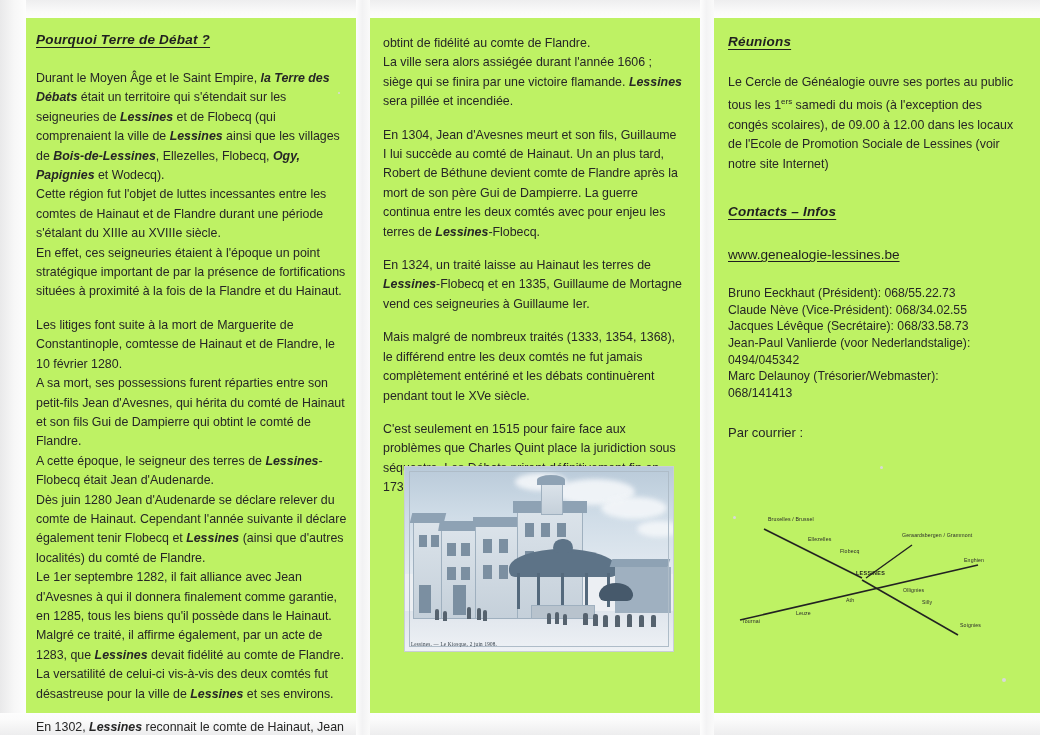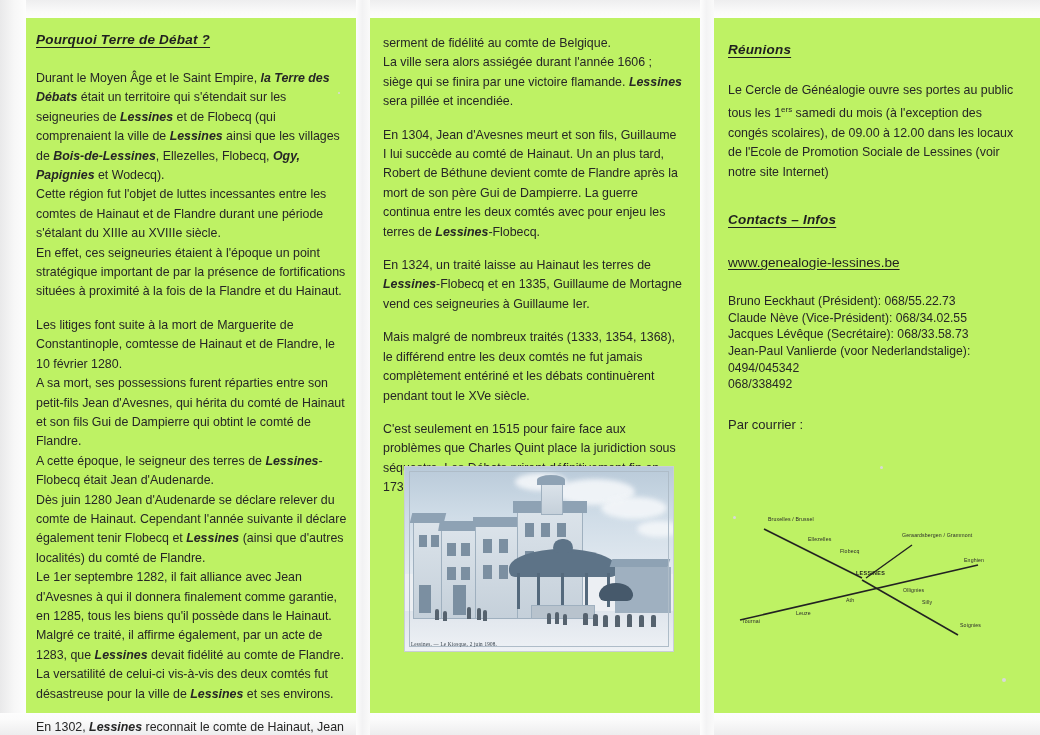--- a/index.html
+++ b/index.html
@@ -57,21 +57,21 @@
     background: linear-gradient(to right, #fdfdfd 0%, #f3f3f4 45%, #fafafa 100%);
     pointer-events: none;
   }
 
   .col {
     position: absolute;
     top: 0;
   }
   .col-1 { left: 36px;  width: 312px; }
   .col-2 { left: 383px; width: 300px; }
-  .col-3 { left: 728px; width: 292px; margin-top: 8px; }
+  .col-3 { left: 728px; width: 292px; }
 
   h2.heading {
     font-size: 13.5px;
     font-style: italic;
     font-weight: 600;
     text-decoration: underline;
     text-underline-offset: 3px;
     margin: 0;
     letter-spacing: 0.2px;
     color: #1f1f1f;
@@ -228,21 +228,21 @@
     <div style="height:22px"></div>
     <div id="col1-body">
         <p class="para"><span>Durant le Moyen Âge et le Saint Empire, </span><span class="bi">la Terre des Débats</span><span> était un territoire qui s'étendait sur les seigneuries de </span><span class="bi">Lessines</span><span> et de Flobecq (qui comprenaient la ville de </span><span class="bi">Lessines</span><span> ainsi que les villages de </span><span class="bi">Bois-de-Lessines</span><span>, Ellezelles, Flobecq, </span><span class="bi">Ogy, Papignies</span><span> et Wodecq).</span><br><span>Cette région fut l'objet de luttes incessantes entre les comtes de Hainaut et de Flandre durant une période s'étalant du XIIIe au XVIIIe siècle.</span><br><span>En effet, ces seigneuries étaient à l'époque un point stratégique important de par la présence de fortifications situées à proximité à la fois de la Flandre et du Hainaut.</span></p>
         <p class="para"><span>Les litiges font suite à la mort de Marguerite de Constantinople, comtesse de Hainaut et de Flandre, le 10 février 1280.</span><br><span>A sa mort, ses possessions furent réparties entre son petit-fils Jean d'Avesnes, qui hérita du comté de Hainaut et son fils Gui de Dampierre qui obtint le comté de Flandre.</span><br><span>A cette époque, le seigneur des terres de </span><span class="bi">Lessines</span><span>-Flobecq était Jean d'Audenarde.</span><br><span>Dès juin 1280 Jean d'Audenarde se déclare relever du comte de Hainaut. Cependant l'année suivante il déclare également tenir Flobecq et </span><span class="bi">Lessines</span><span> (ainsi que d'autres localités) du comté de Flandre.</span><br><span>Le 1er septembre 1282, il fait alliance avec Jean d'Avesnes à qui il donnera finalement comme garantie, en 1285, tous les biens qu'il possède dans le Hainaut.</span><br><span>Malgré ce traité, il affirme également, par un acte de 1283, que </span><span class="bi">Lessines</span><span> devait fidélité au comte de Flandre.</span><br><span>La versatilité de celui-ci vis-à-vis des deux comtés fut désastreuse pour la ville de </span><span class="bi">Lessines</span><span> et ses environs.</span></p>
         <p class="para tight"><span>En 1302, </span><span class="bi">Lessines</span><span> reconnait le comte de Hainaut, Jean d'Avesnes, comme souverain légitime reniant donc son</span></p>
       </div>
   </div>
 
   <div class="col col-2" style="top:34px;">
     <div id="col2-body">
-        <p class="para"><span>serment de fidélité au comte de Belgique.</span><br><span>La ville sera alors assiégée durant l'année 1606 ; siège qui se finira par une victoire flamande. </span><span class="bi">Lessines</span><span> sera pillée et incendiée.</span></p>
+        <p class="para"><span>obtint de fidélité au comte de Flandre.</span><br><span>La ville sera alors assiégée durant l'année 1606 ; siège qui se finira par une victoire flamande. </span><span class="bi">Lessines</span><span> sera pillée et incendiée.</span></p>
         <p class="para"><span>En 1304, Jean d'Avesnes meurt et son fils, Guillaume I lui succède au comté de Hainaut. Un an plus tard, Robert de Béthune devient comte de Flandre après la mort de son père Gui de Dampierre. La guerre continua entre les deux comtés avec pour enjeu les terres de </span><span class="bi">Lessines</span><span>-Flobecq.</span></p>
         <p class="para"><span>En 1324, un traité laisse au Hainaut les terres de </span><span class="bi">Lessines</span><span>-Flobecq et en 1335, Guillaume de Mortagne vend ces seigneuries à Guillaume Ier.</span></p>
         <p class="para"><span>Mais malgré de nombreux traités (1333, 1354, 1368), le différend entre les deux comtés ne fut jamais complètement entériné et les débats continuèrent pendant tout le XVe siècle.</span></p>
         <p class="para tight"><span>C'est seulement en 1515 pour faire face aux problèmes que Charles Quint place la juridiction sous séquestre. Les Débats prirent définitivement fin en 1737.</span></p>
       </div>
   </div>
 
   <div class="postcard">
     <div class="pc-sky"></div>
     <div class="cloud" style="left:150px;top:12px;width:80px;height:26px;"></div>
@@ -327,21 +327,22 @@
 
     <a class="url" href="#">www.genealogie-lessines.be</a>
 
     <div style="height:22px"></div>
     <div class="contact-list" id="contact-list">
         <div>Bruno Eeckhaut (Président): 068/55.22.73</div>
         <div>Claude Nève (Vice-Président): 068/34.02.55</div>
         <div>Jacques Lévêque (Secrétaire): 068/33.58.73</div>
         <div>Jean-Paul Vanlierde (voor Nederlandstalige):</div>
         <div>0494/045342</div>
-        <div>068/338492</div>
+        <div>Marc Delaunoy (Trésorier/Webmaster):</div>
+        <div>068/141413</div>
       </div>
 
     <div style="height:24px"></div>
     <p class="courrier">Par courrier :</p>
     <div style="height:18px"></div>
   </div>
 
   <div class="routemap">
     <svg width="300" height="148" viewBox="0 0 300 148" xmlns="http://www.w3.org/2000/svg">
 

